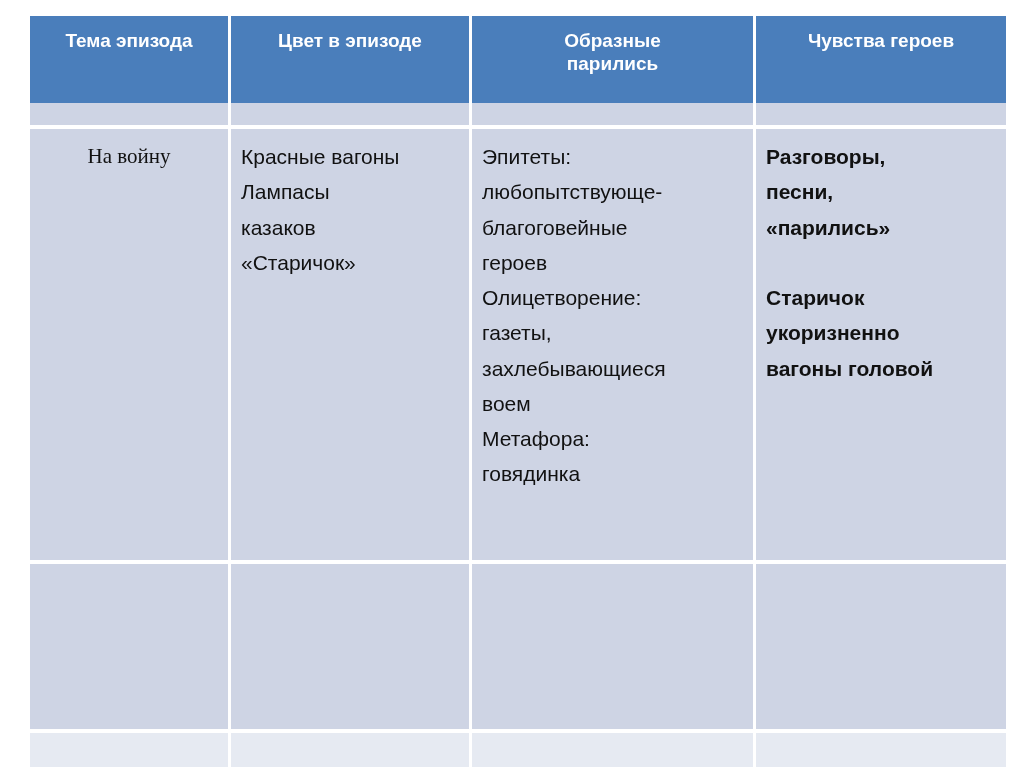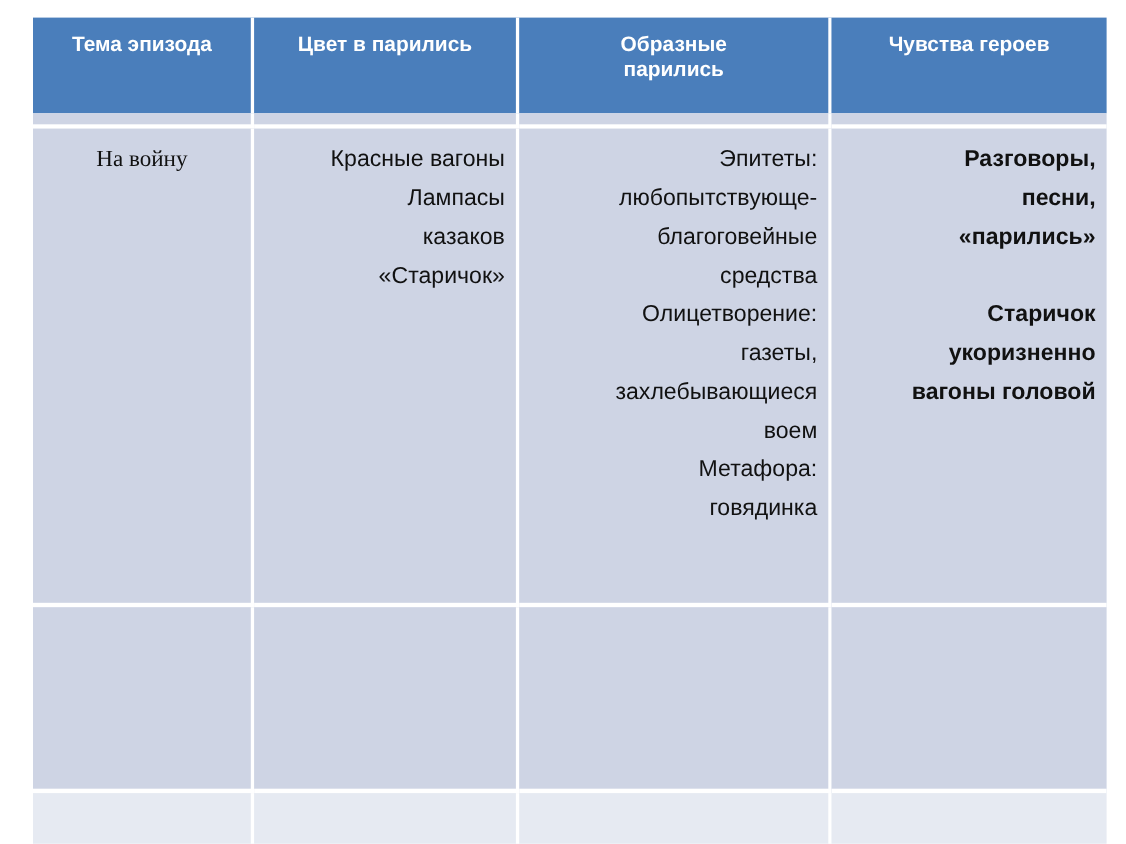--- a/index.html
+++ b/index.html
@@ -64,21 +64,21 @@
     background: #ffffff;
     border: none;
   }
 
   
   .analysis-table tbody td {
     background: #ced4e4;
     border-right: 3px solid #ffffff;
     border-bottom: 4px solid #ffffff;
     vertical-align: top;
-    padding: 10px 10px 0 10px;
+    padding: 10px 10px 12px 10px;
     box-sizing: border-box;
     font-size: 21px;
     line-height: 1.68;
     color: #111111;
   }
   .analysis-table tbody td:last-child {
     border-right: none;
     font-weight: bold;
   }
   .analysis-table tbody tr.row-last td {
@@ -98,21 +98,20 @@
     font-family: "Liberation Serif", serif;
     text-align: center;
     font-size: 25px;
     line-height: 1.3;
     padding-top: 8px;
   }
 
   .cell-lines > span {
     display: block;
     white-space: nowrap;
-    text-align: right;
   }
   .cell-lines > span.blank {
     white-space: pre;
   }
 </style>
 </head>
 <body>
 
 <div class="slide">
 
@@ -120,21 +119,21 @@
     <colgroup>
       <col class="c1">
         <col class="c2">
         <col class="c3">
         <col class="c4">
     </colgroup>
 
     <thead>
       <tr>
         <th>Тема эпизода</th>
-        <th>Цвет в парились</th>
+        <th>Цвет в эпизоде</th>
         <th>
           <span>Образные</span><br>
           <span>парились</span>
         </th>
         <th>Чувства героев</th>
       </tr>
     </thead>
 
     <tbody>
 
@@ -155,21 +154,21 @@
             <span>казаков</span>
             <span>«Старичок»</span>
           </div>
         </td>
 
         <td>
           <div class="cell-lines">
             <span>Эпитеты:</span>
             <span>любопытствующе-</span>
             <span>благоговейные</span>
-            <span>средства</span>
+            <span>героев</span>
             <span>Олицетворение:</span>
             <span>газеты,</span>
             <span>захлебывающиеся</span>
             <span>воем</span>
             <span>Метафора:</span>
             <span>говядинка</span>
           </div>
         </td>
 
         <td>

